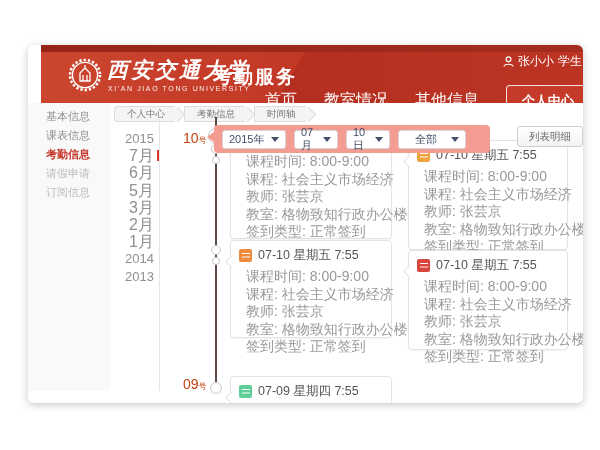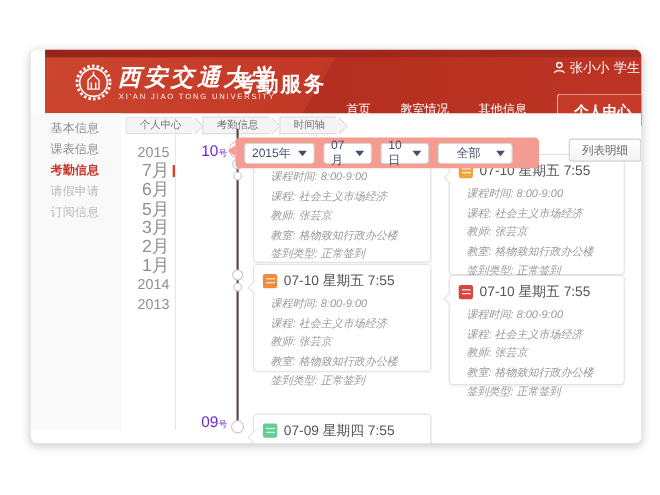--- a/index.html
+++ b/index.html
@@ -17,21 +17,21 @@
   .logo{position:absolute;left:27px;top:13px;width:34px;height:34px;}
   .brand-cn{position:absolute;left:66px;top:11px;color:#fff;font-size:21px;font-weight:bold;
             font-style:italic;letter-spacing:3px;font-family:"DejaVu Serif","Liberation Serif",serif;}
   .brand-en{position:absolute;left:67px;top:40px;color:rgba(255,255,255,.92);font-size:7px;
             letter-spacing:1.6px;}
   .app-title{position:absolute;left:172px;top:19px;color:#fff;font-size:19px;font-weight:bold;
              letter-spacing:2px;}
   .user{position:absolute;right:14px;top:8px;color:#fff;font-size:12px;display:flex;
         align-items:center;gap:4px;cursor:pointer;}
   .nav{position:absolute;right:0;bottom:0;display:flex;align-items:flex-end;color:#fff;}
-  .nav .item{font-size:11px;line-height:30px;margin-right:27px;cursor:pointer;}
+  .nav .item{font-size:16px;line-height:30px;margin-right:27px;cursor:pointer;}
   .nav .tab{font-size:13px;font-weight:bold;line-height:29px;padding:0 15px;margin-right:6px;
             background:#c63a29;border:1px solid rgba(255,255,255,.85);border-bottom:none;
             border-radius:4px 4px 0 0;cursor:pointer;}
   
   .content{position:absolute;left:0;top:58px;width:555px;height:288px;background:#fff;}
   .side-bg{position:absolute;left:0;top:0;width:82px;height:100%;background:#f9f9f9;}
   .side-item{position:absolute;left:18px;font-size:11px;color:#8f8f8f;cursor:pointer;white-space:nowrap;}
   .side-item.active{color:#c5352a;font-weight:bold;}
   .side-item.muted{color:#bcbcbc;}
   
@@ -41,36 +41,36 @@
   .crumb::after{content:"";position:absolute;right:-8px;top:2.4px;width:10px;height:10px;
          background:#f4f4f4;border-top:1px solid #ddd;border-right:1px solid #ddd;
          transform:rotate(45deg);}
   .crumb:first-child{border-radius:3px 0 0 3px;}
   
   .month-divider{position:absolute;left:131px;top:16px;bottom:0;width:1px;background:#e6e6e6;}
   .months{position:absolute;left:84px;top:27px;width:42px;text-align:right;color:#909090;}
   .months .row{line-height:17.2px;font-size:16px;cursor:pointer;}
   .months .year{font-size:13px;}
   .tick{position:absolute;left:129px;top:47px;width:2px;height:11px;background:#d9382c;}
-  .daymark{position:absolute;left:155px;color:#6d28d9;}
+  .daymark{position:absolute;left:155px;color:#c2410c;}
   .daymark .num{font-size:14px;}
   .daymark .suf{font-size:8px;}
   .tl-line{position:absolute;left:187px;top:14px;bottom:0;width:2px;background:#5c4a42;}
   .node{position:absolute;background:#fff;border:1px solid #c9c9c9;border-radius:50%;}
   
   .card{position:absolute;background:#fff;border:1px solid #e3e3e3;border-radius:4px;
         box-shadow:0 1px 2px rgba(0,0,0,.05);}
   .card::before{content:"";position:absolute;left:-4.5px;top:16px;width:8px;height:8px;background:#fff;
         border-left:1px solid #e3e3e3;border-bottom:1px solid #e3e3e3;transform:rotate(45deg);}
   .card .hd{display:flex;align-items:center;gap:6px;padding:6px 8px 2px 8px;min-height:22px;
         color:#555;font-size:12.5px;}
   .badge{width:13px;height:13px;border-radius:2px;position:relative;flex:0 0 13px;}
   .badge::after{content:"";position:absolute;left:2.5px;right:2.5px;top:4px;height:1.4px;
         background:rgba(255,255,255,.95);box-shadow:0 3.5px 0 rgba(255,255,255,.95);}
-  .card .bd{padding:2px 8px 6px 15px;color:#999;font-size:10px;line-height:17.6px;white-space:nowrap;font-style:italic;}
+  .card .bd{padding:2px 8px 6px 15px;color:#999;font-size:14px;line-height:17.6px;white-space:nowrap;}
   
   .band{position:absolute;left:186px;top:22px;width:276px;height:28px;background:#f49c92;
         border-radius:4px;display:flex;align-items:center;z-index:6;}
   .band::before{content:"";position:absolute;left:-7px;top:7px;border:5.5px solid transparent;
         border-right:7px solid #f49c92;border-left:none;}
   .select{height:19px;background:#fff;border:1px solid #d6d6d6;border-radius:3px;margin-left:8px;
         display:flex;align-items:center;justify-content:space-between;padding:0 6px;
         font-size:11px;color:#44506a;cursor:pointer;}
   .caret{width:0;height:0;border-left:4px solid transparent;border-right:4px solid transparent;
         border-top:5px solid #44506a;}

